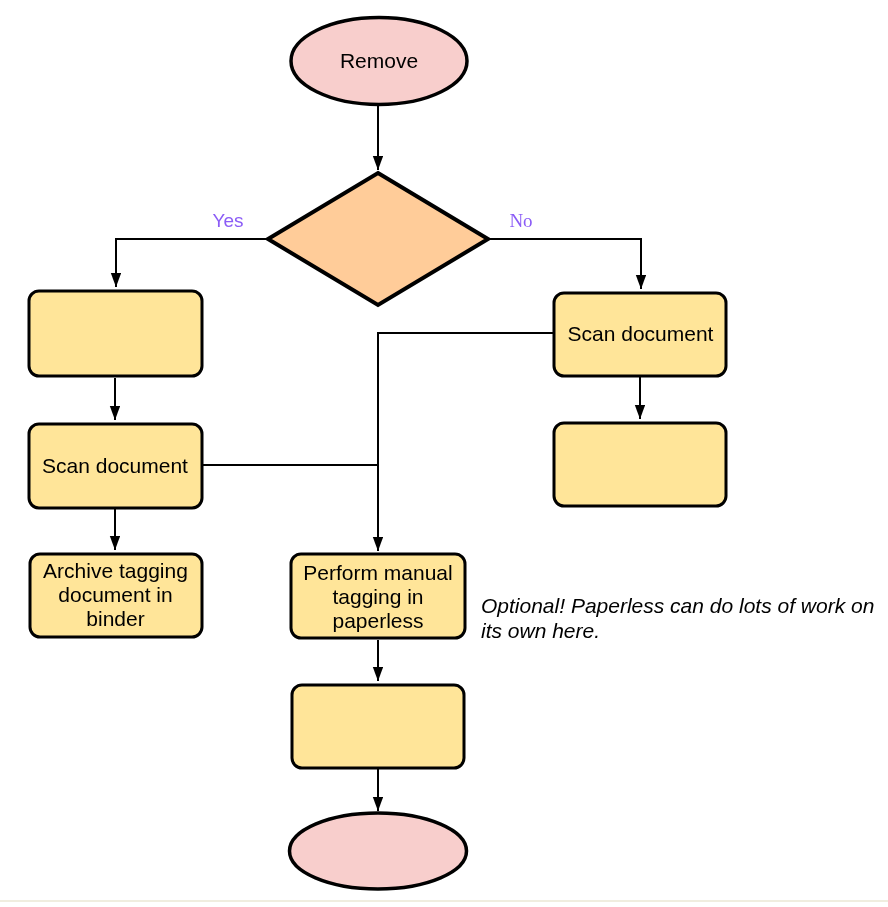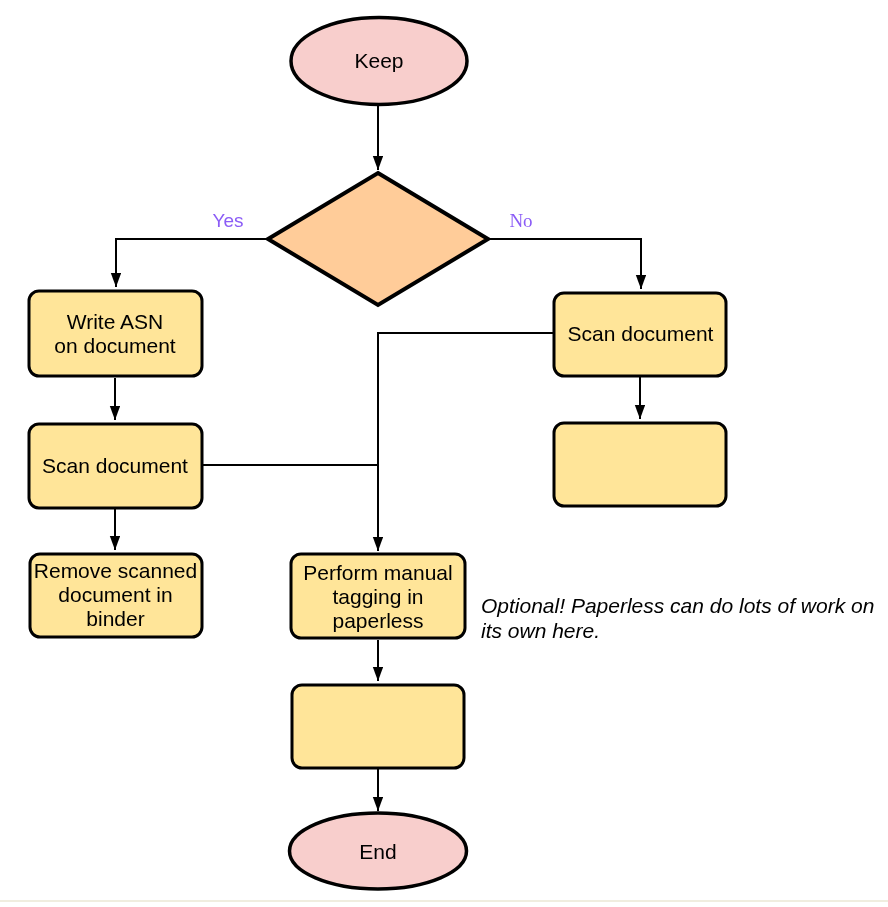--- a/index.html
+++ b/index.html
@@ -81,41 +81,38 @@
     <rect class="shape-process" x="29" y="291" width="173" height="85" rx="10" fill="#ffe599" stroke="#000000"></rect>
     <rect class="shape-process" x="29" y="424" width="173" height="84" rx="10" fill="#ffe599" stroke="#000000"></rect>
     <rect class="shape-process" x="30" y="554" width="172" height="83" rx="10" fill="#ffe599" stroke="#000000"></rect>
     <rect class="shape-process" x="554" y="293" width="172" height="83" rx="10" fill="#ffe599" stroke="#000000"></rect>
     <rect class="shape-process" x="554" y="423" width="172" height="83" rx="10" fill="#ffe599" stroke="#000000"></rect>
     <rect class="shape-process" x="291" y="554" width="174" height="84" rx="10" fill="#ffe599" stroke="#000000"></rect>
     <rect class="shape-process" x="292" y="685" width="172" height="83" rx="10" fill="#ffe599" stroke="#000000"></rect>
     <ellipse class="shape-terminal" cx="378" cy="851" rx="88.5" ry="38" fill="#f8cecc" stroke="#000000"></ellipse>
   </svg>
 
-  <div class="node-label" style="left:290px; top:17px; width:178px; height:88px;">Keep</div>
+  <div class="node-label" style="left:290px; top:17px; width:178px; height:88px;">Remove</div>
 
 
-  <div class="node-label" style="left:27px; top:289px; width:176px; height:89px;">Write ASN
-on document</div>
 
   <div class="node-label" style="left:27px; top:422px; width:176px; height:87px;">Scan document</div>
 
-  <div class="node-label" style="left:28px; top:552px; width:175px; height:86px;">Remove scanned
+  <div class="node-label" style="left:28px; top:552px; width:175px; height:86px;">Archive tagging
 document in
 binder</div>
 
   <div class="node-label" style="left:553px; top:291px; width:175px; height:86px;">Scan document</div>
 
 
   <div class="node-label" style="left:289px; top:553px; width:178px; height:87px;border-radius:28px;">Perform manual
 tagging in
 paperless</div>
 
 
-  <div class="node-label" style="left:288px; top:813px; width:180px; height:77px;">End</div>
 
   <div class="edge-label" style="left:198px; top:206px; width:60px; height:26px;">Yes</div>
 
   <div class="edge-label" style="left:491px; top:206px; width:60px; height:26px;font-family:Liberation Serif, serif;">No</div>
 
   <div class="annotation" style="left:481px; top:593px; width:410px;">Optional! Paperless can do lots of work on
 its own here.</div>
 
   <div class="bottom-rule" style="background: rgb(240, 237, 223);"></div>
 

